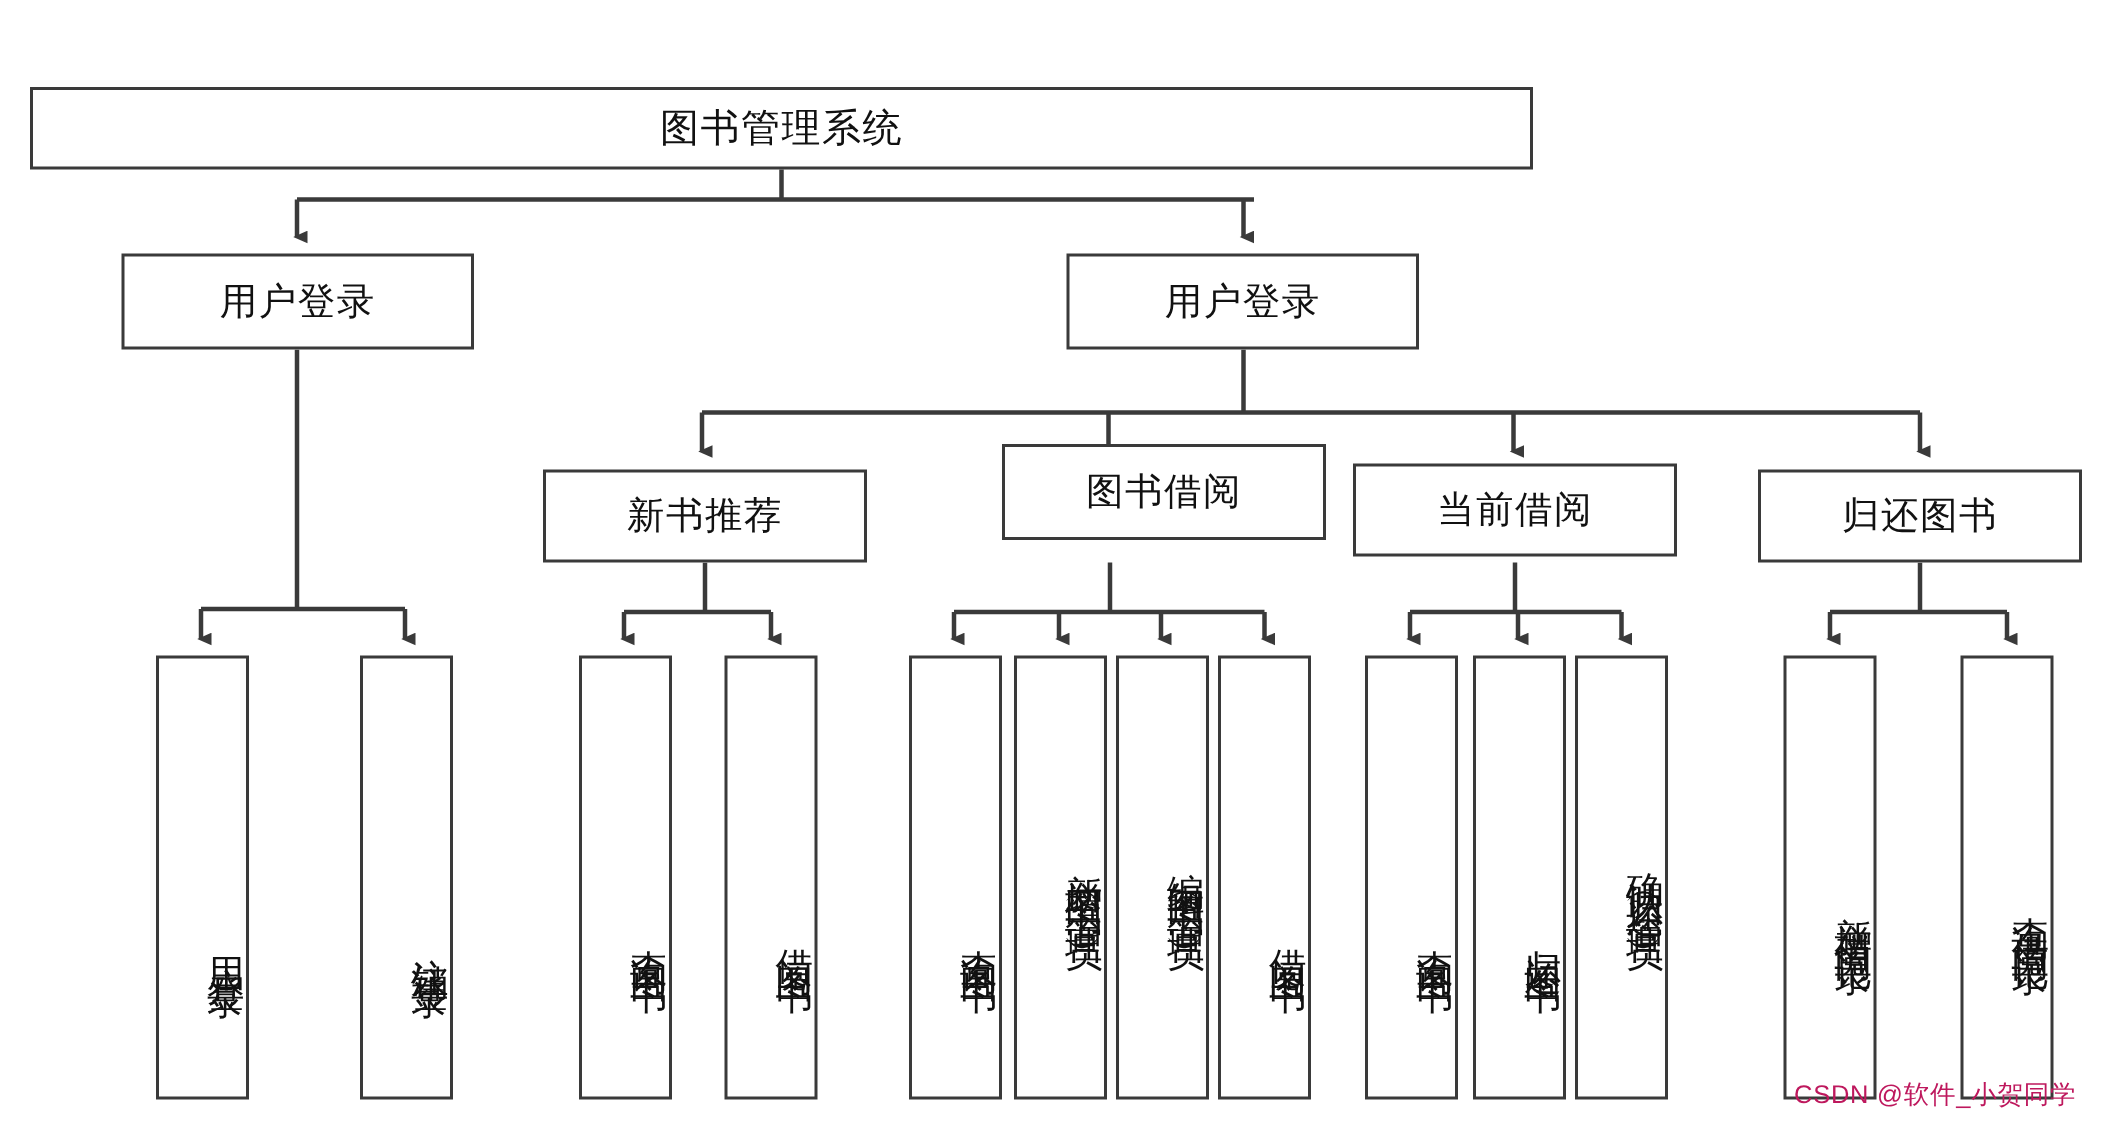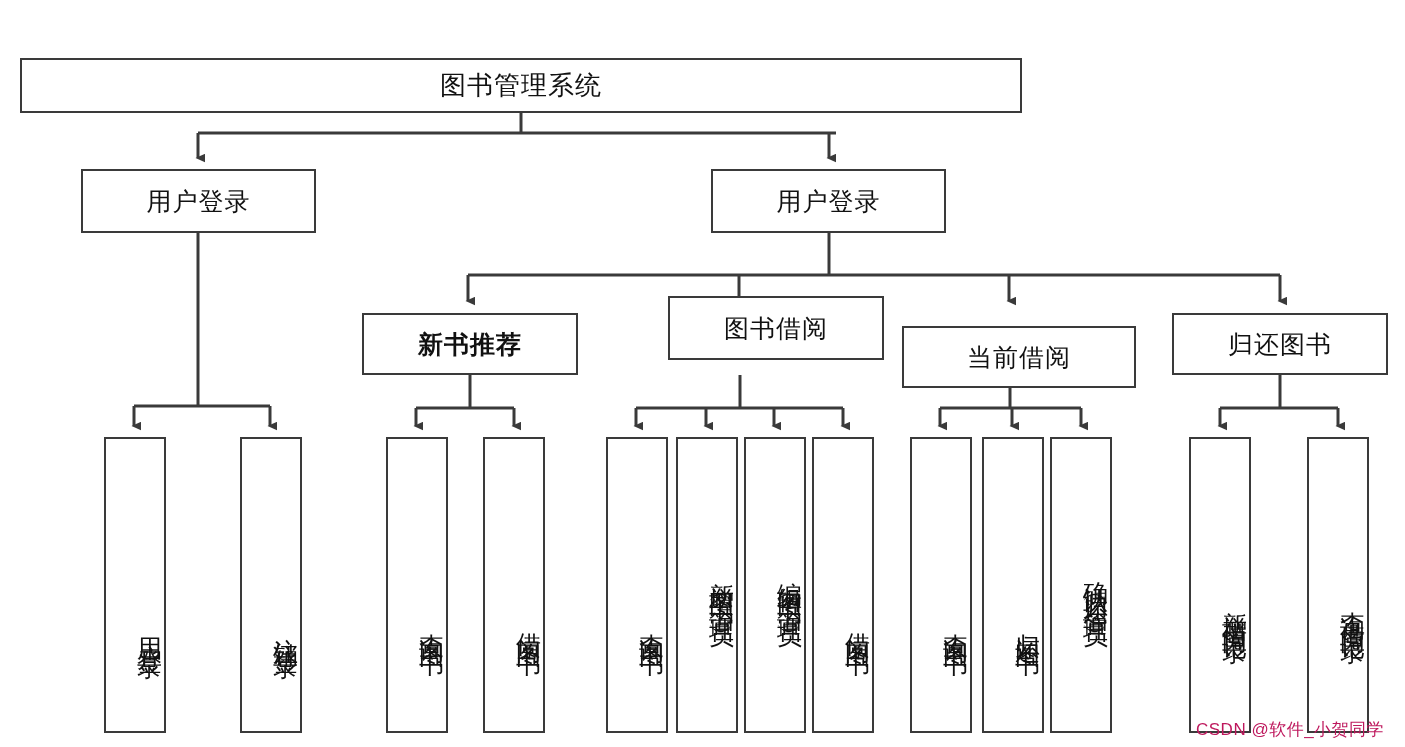--- a/index.html
+++ b/index.html
@@ -126,27 +126,27 @@
     <span>图书管理系统</span>
   </div>
 
   <div class="node horiz" style="left:81px; top:169px; width:235px; height:64px;">
     <span>用户登录</span>
   </div>
   <div class="node horiz" style="left:711px; top:169px; width:235px; height:64px;">
     <span>用户登录</span>
   </div>
 
-  <div class="node horiz" style="left:362px; top:313px; width:216px; height:62px;font-weight:bold;">
+  <div class="node horiz" style="left:362px; top:313px; width:216px; height:62px;">
     <span>新书推荐</span>
   </div>
   <div class="node horiz" style="left:632px; top:296px; width:216px; height:64px;margin-left:36px;">
     <span>图书借阅</span>
   </div>
-  <div class="node horiz" style="left:902px; top:326px; width:234px; height:62px;">
+  <div class="node horiz" style="left:902px; top:309px; width:216px; height:62px;">
     <span>当前借阅</span>
   </div>
   <div class="node horiz" style="left:1172px; top:313px; width:216px; height:62px;">
     <span>归还图书</span>
   </div>
 
   <div class="node vert" style="left:104px; top:437px; width:62px; height:296px; padding-top:90px;">
     <span class="vlabel">用户登录</span>
   </div>
   <div class="node vert" style="left:240px; top:437px; width:62px; height:296px; padding-top:90px;">

